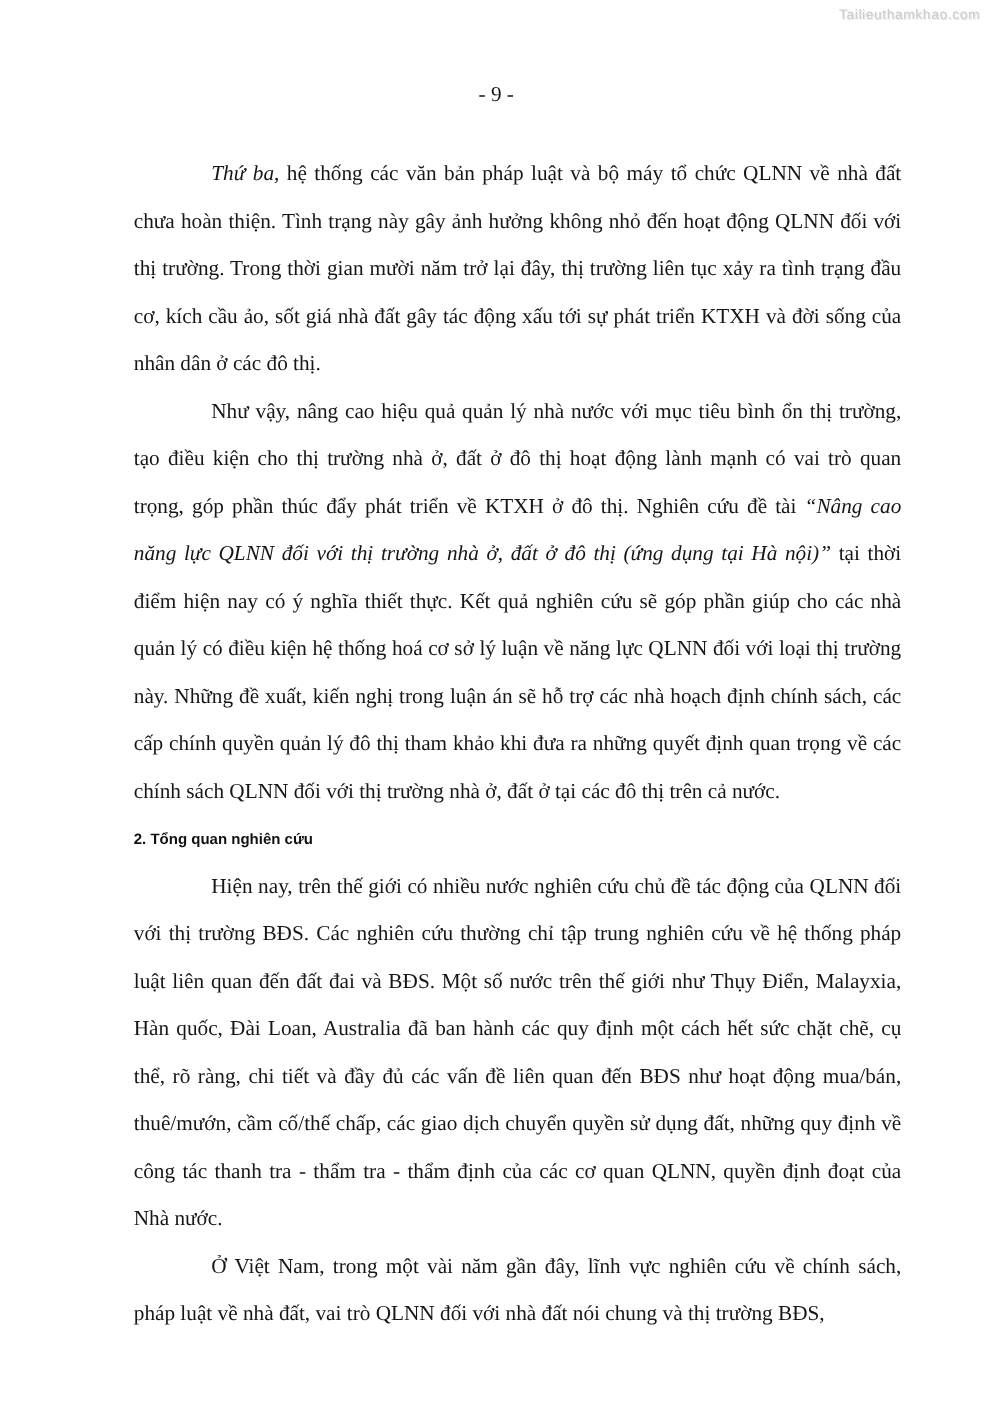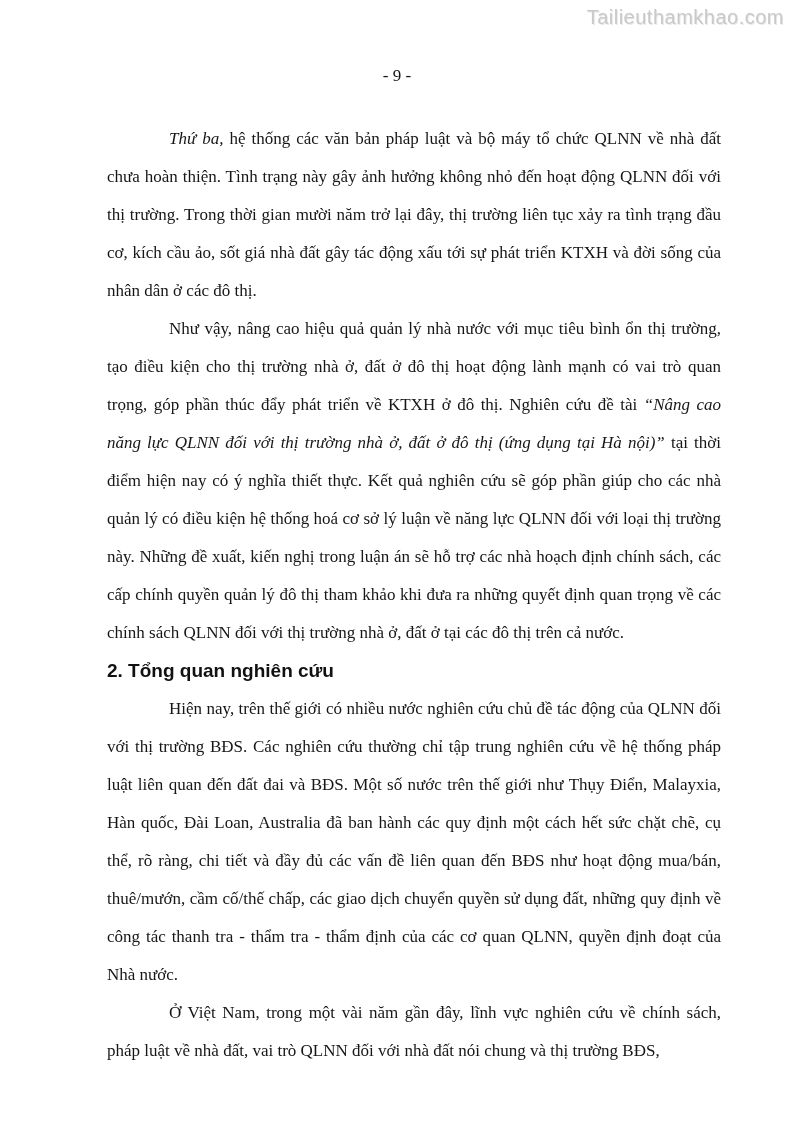--- a/index.html
+++ b/index.html
@@ -14,21 +14,21 @@
     background: #ffffff;
     overflow: hidden;
     font-family: "Liberation Serif", serif;
     color: #161616;
   }
   .watermark {
     position: absolute;
     top: 6px;
     right: 10px;
     font-family: "Liberation Sans", sans-serif;
-    font-size: 20px;
+    font-size: 11px;
     color: #c9c9c9;
     text-shadow: 1px 1px 0 #e8e8e8;
     letter-spacing: 0.5px;
     margin-left: 37px;
   }
   .page-number {
     position: absolute;
     top: 66px;
     left: 0;
     width: 100%;
@@ -52,21 +52,21 @@
   .para.indent {
     text-indent: 62px;
   }
   .run-italic {
     font-style: italic;
   }
   .section-heading {
     margin: 0;
     font-family: "Liberation Sans", sans-serif;
     font-weight: bold;
-    font-size: 19px;
+    font-size: 12px;
     line-height: 38px;
     text-align: left;
     color: #111111;
   }
 </style>
 </head>
 <body>
 
 <div class="page">
 

